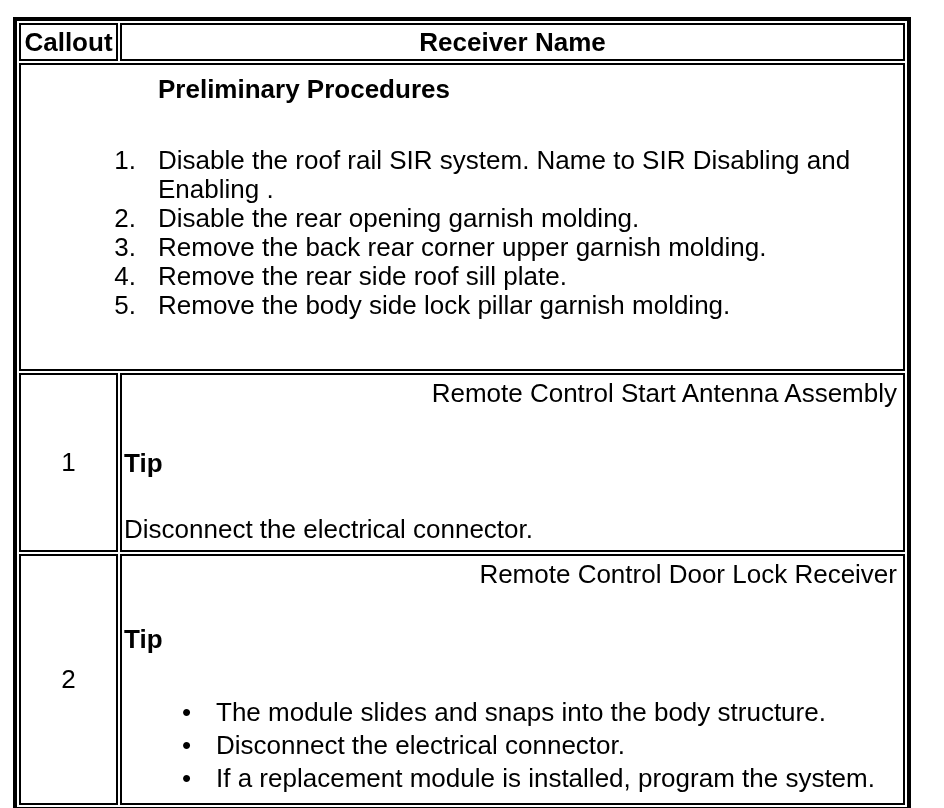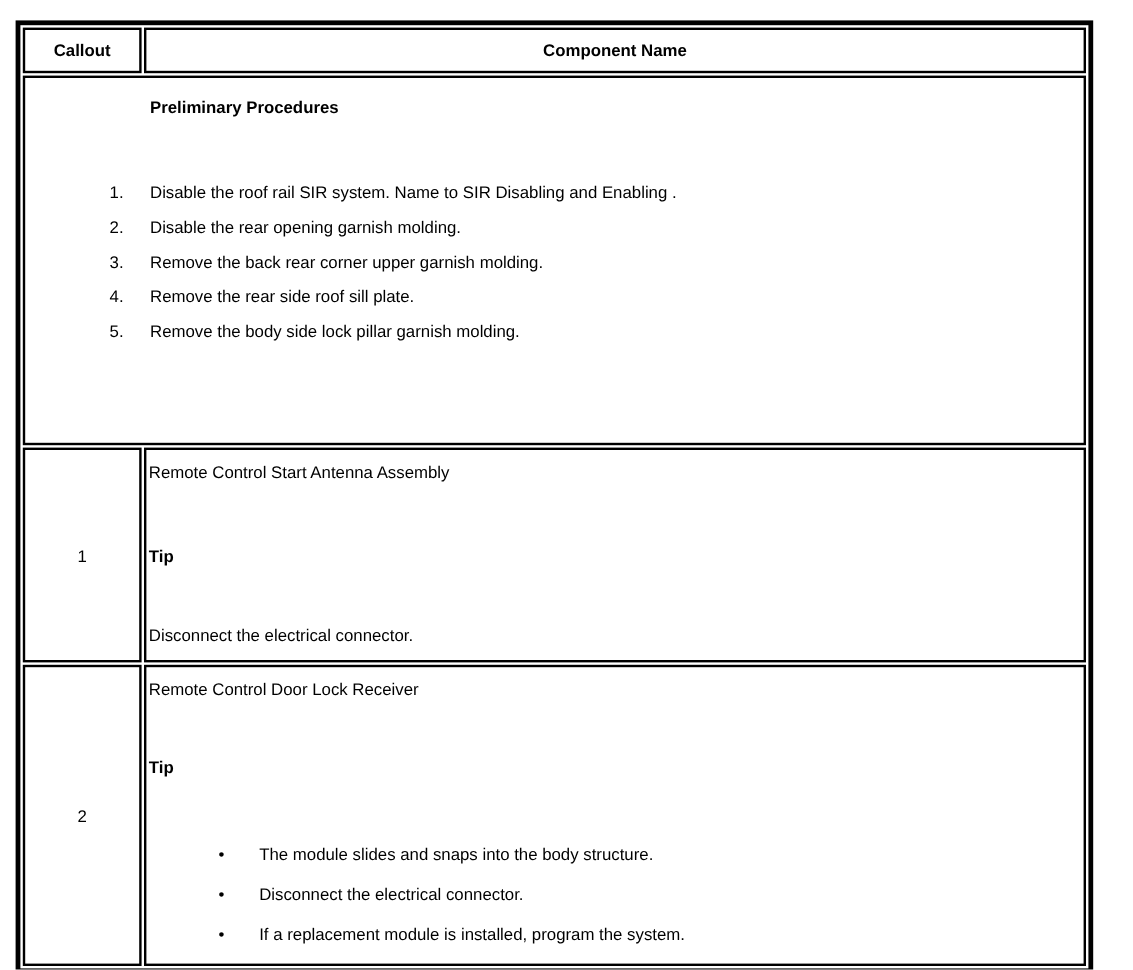--- a/index.html
+++ b/index.html
@@ -25,32 +25,32 @@
     box-sizing: border-box;
     border: 4px solid #000;
     border-collapse: separate;
     border-spacing: 2px;
     table-layout: fixed;
     background: #ffffff;
   }
   th, td {
     border: 2px solid #000;
     background: #ffffff;
-    font-size: 14px;
+    font-size: 26px;
     box-sizing: border-box;
     padding: 0;
   }
   th.callout-col { width: 99px; }
   th {
     height: 38px;
     font-weight: bold;
     text-align: center;
     vertical-align: middle;
   }
-  tr.prelim-row td { height: 308px; vertical-align: top; }
+  tr.prelim-row td { height: 308px; vertical-align: top; padding-left: 33px; }
   tr.comp-row-1 td { height: 172px; }
   tr.comp-row-2 td { height: 196px; }
 
   .prelim-cell { padding: 6px 6px 0 0; }
   .prelim-title {
     font-weight: bold;
     margin: 4px 0 0 104px;
     line-height: 29px;
   }
   .ol-list { margin-top: 42px; }
@@ -59,39 +59,39 @@
   .ol-text { margin-left: 22px; }
 
   .callout-cell {
     text-align: center;
     vertical-align: middle;
   }
   .comp-cell {
     vertical-align: top;
     padding: 4px 6px 6px 2px;
   }
-  .comp-name { line-height: 29px; }
+  .comp-name { line-height: 29px; text-align: right; }
   .tip-label { font-weight: bold; line-height: 29px; }
   .comp-row-1 .tip-label { margin-top: 41px; }
   .comp-row-1 .note      { margin-top: 37px; line-height: 29px; }
   .comp-row-2 .tip-label { margin-top: 36px; }
   .bul-list { margin-top: 44px; }
   .bul-item { display: flex; line-height: 29px; margin-bottom: 4px; }
   .bul-dot  { flex: none; margin-left: 58px; width: 15px; }
   .bul-text { margin-left: 19px; text-align: center; }
 </style>
 </head>
 <body>
 
 <div class="page">
   <table class="callout-table">
     <tbody>
         <tr class="header-row">
       <th class="callout-col">Callout</th>
-      <th>Component Name</th>
+      <th>Receiver Name</th>
     </tr>
 
     <tr class="prelim-row">
       <td colspan="2" class="prelim-cell">
         <div class="prelim-title">Preliminary Procedures</div>
         <div class="ol-list">
           <div class="ol-item">
             <span class="ol-num">1.</span>
             <span class="ol-text">Disable the roof rail SIR system. Name to SIR Disabling and Enabling .</span>
           </div>

